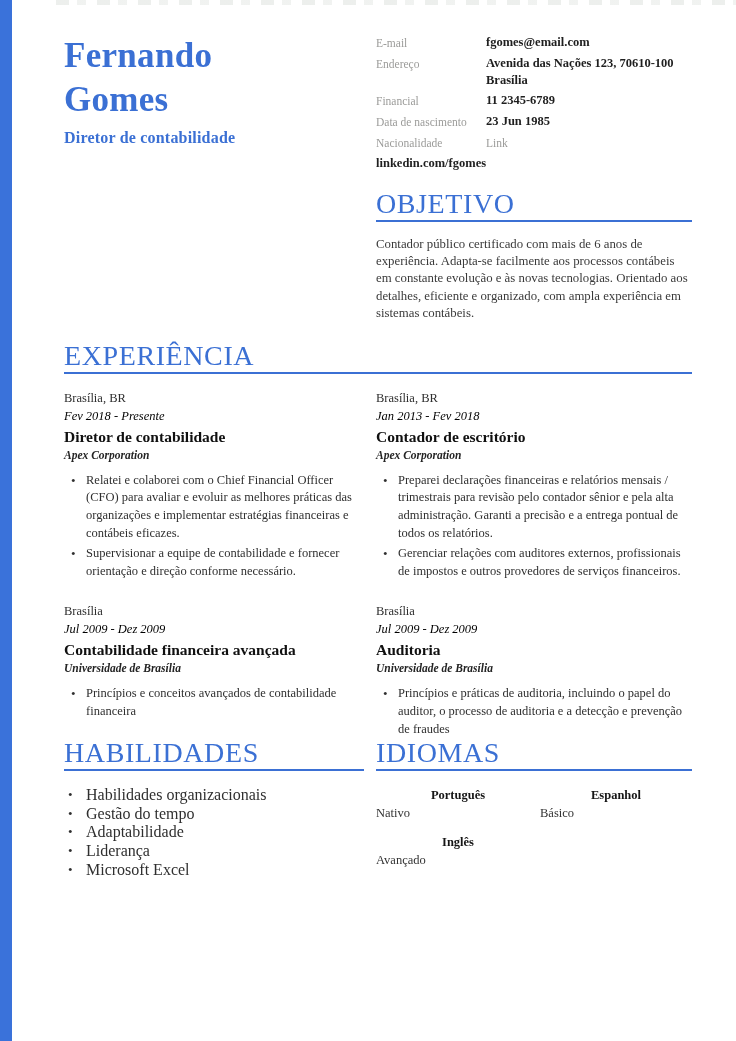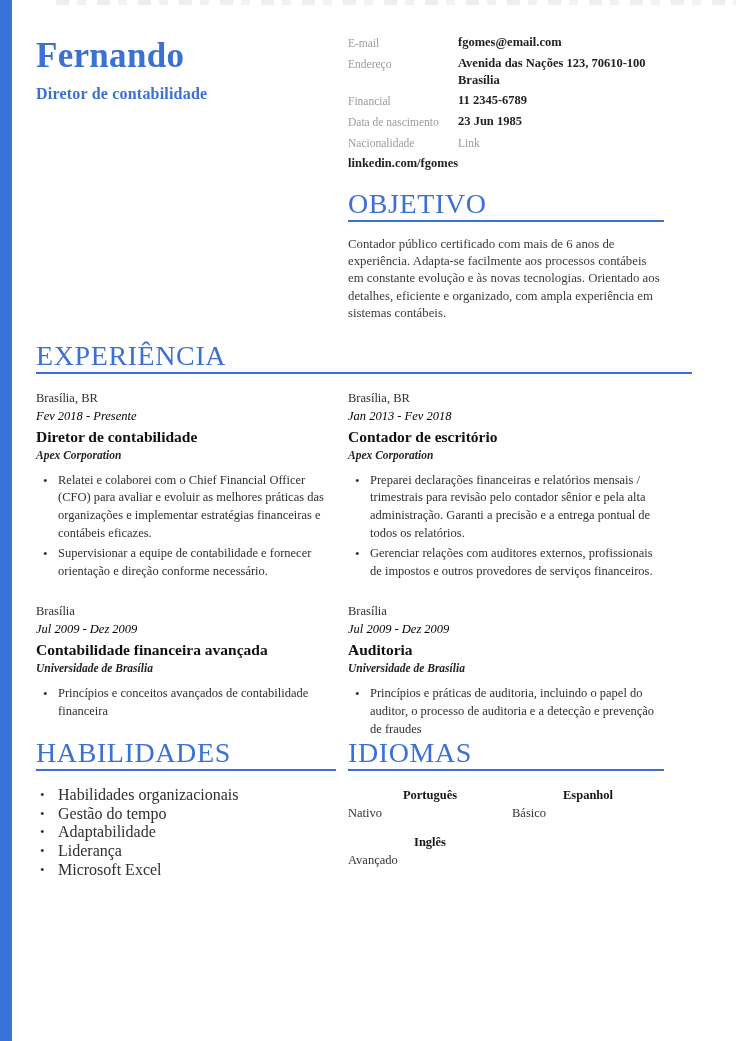--- a/index.html
+++ b/index.html
@@ -22,21 +22,21 @@
     background:var(--stripe);
   }
   .top-artifact{
     position:absolute;top:0;left:56px;right:0;height:5px;
     background:repeating-linear-gradient(90deg,
       rgba(190,198,190,0.28) 0 13px, transparent 13px 21px,
       rgba(190,198,190,0.22) 21px 30px, transparent 30px 41px);
   }
   .page{
     position:relative;
-    padding:34px 44px 0 36px;
+    padding:34px 44px 0 64px;
     font-family:Liberation Serif, serif;
   }
   .cols{
     display:grid;
     grid-template-columns:300px 316px;
     column-gap:12px;
   }
   
   .identity .name{
     color:var(--accent);
@@ -109,20 +109,21 @@
 
 <div class="edge-stripe"></div>
 <div class="top-artifact"></div>
 
 <div class="page">
 
   <div class="cols">
     <div class="identity">
       <div class="name">
         <div>Fernando</div>
+        <div>Gomes</div>
       </div>
       <div class="job-title">Diretor de contabilidade</div>
     </div>
 
     <div>
       <div class="contact">
 
           <div class="lbl">E-mail</div>
           <div class="val">fgomes@email.com</div>
 

